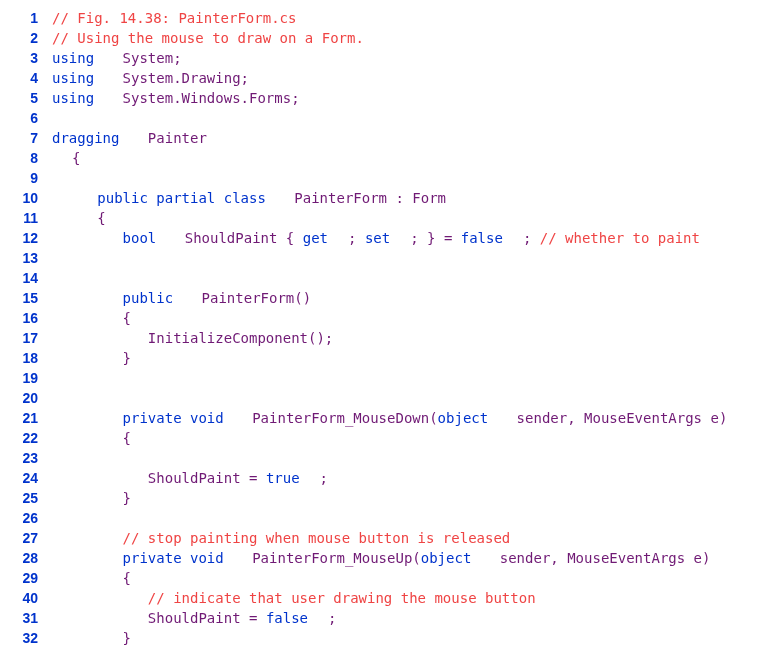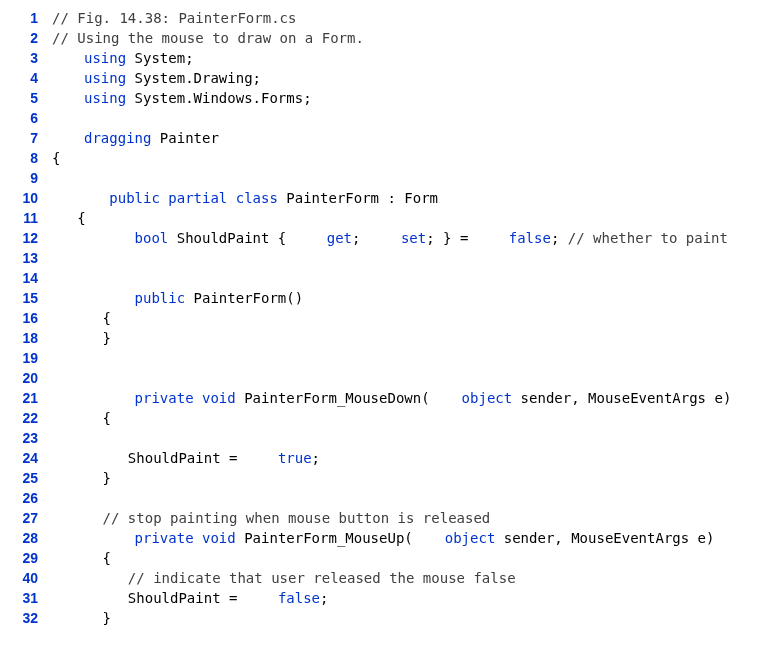--- a/index.html
+++ b/index.html
@@ -25,23 +25,23 @@
     color: #0033cc;
     font-weight: 700;
     margin-right: 14px;
     flex-shrink: 0;
     font-family: "Lucida Sans", "Lucida Grande", "Segoe UI", Verdana, sans-serif;
   }
   .code {
     font-family: "Lucida Console", "Consolas", monospace;
     white-space: pre;
   }
-  .cm { color: #404040; }       
-  .kw { color: #0033cc; margin-left: 32px; }       
-  .tx { color: #000000; }          
+  .cm { color: #ef4444; }       
+  .kw { color: #0033cc; }       
+  .tx { color: #701a75; padding-left: 20px; }          
 </style>
 </head>
 <body>
 
 <div class="code-container" id="code-root">
     <div class="line">
       <span class="ln">1</span>
       <span class="code"><span class="cm">// Fig. 14.38: PainterForm.cs</span></span>
     </div>
     <div class="line">
@@ -97,20 +97,24 @@
     </div>
     <div class="line">
       <span class="ln">15</span>
       <span class="code"><span class="tx">      </span><span class="kw">public</span><span class="tx"> PainterForm()</span></span>
     </div>
     <div class="line">
       <span class="ln">16</span>
       <span class="code"><span class="tx">      {</span></span>
     </div>
     <div class="line">
+      <span class="ln">17</span>
+      <span class="code"><span class="tx">         InitializeComponent();</span></span>
+    </div>
+    <div class="line">
       <span class="ln">18</span>
       <span class="code"><span class="tx">      }</span></span>
     </div>
     <div class="line">
       <span class="ln">19</span>
       <span class="code"><span class="tx"></span></span>
     </div>
     <div class="line">
       <span class="ln">20</span>
       <span class="code"><span class="tx">      </span></span>
@@ -145,21 +149,21 @@
     <div class="line">
       <span class="ln">28</span>
       <span class="code"><span class="tx">      </span><span class="kw">private void</span><span class="tx"> PainterForm_MouseUp(</span><span class="kw">object</span><span class="tx"> sender, MouseEventArgs e)</span></span>
     </div>
     <div class="line">
       <span class="ln">29</span>
       <span class="code"><span class="tx">      {</span></span>
     </div>
     <div class="line">
       <span class="ln">40</span>
-      <span class="code"><span class="tx">         </span><span class="cm">// indicate that user released the mouse false</span></span>
+      <span class="code"><span class="tx">         </span><span class="cm">// indicate that user drawing the mouse button</span></span>
     </div>
     <div class="line">
       <span class="ln">31</span>
       <span class="code"><span class="tx">         ShouldPaint = </span><span class="kw">false</span><span class="tx">;</span></span>
     </div>
     <div class="line">
       <span class="ln">32</span>
       <span class="code"><span class="tx">      }</span></span>
     </div>
   </div>

